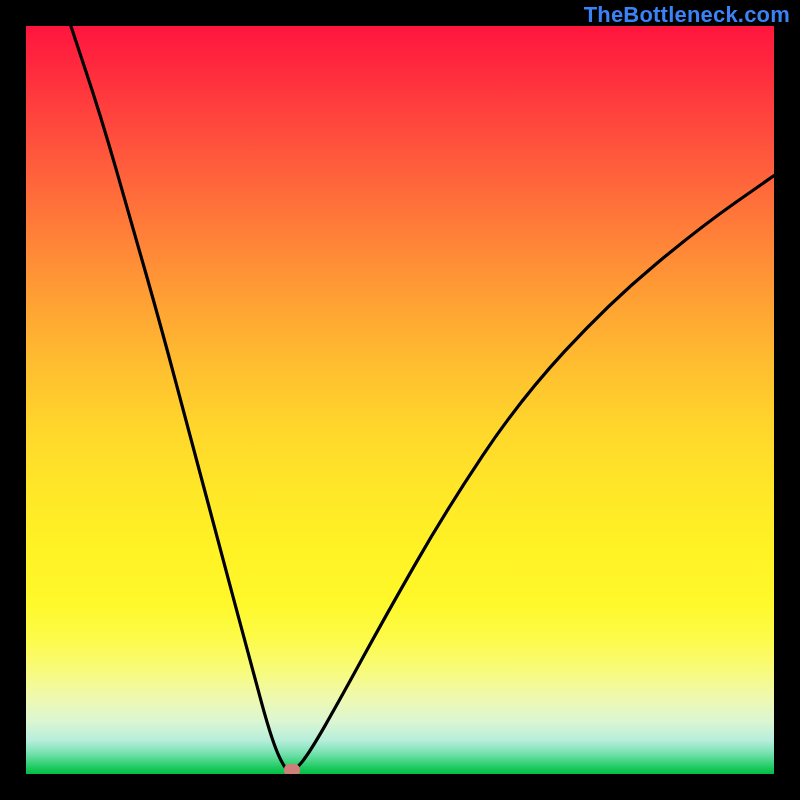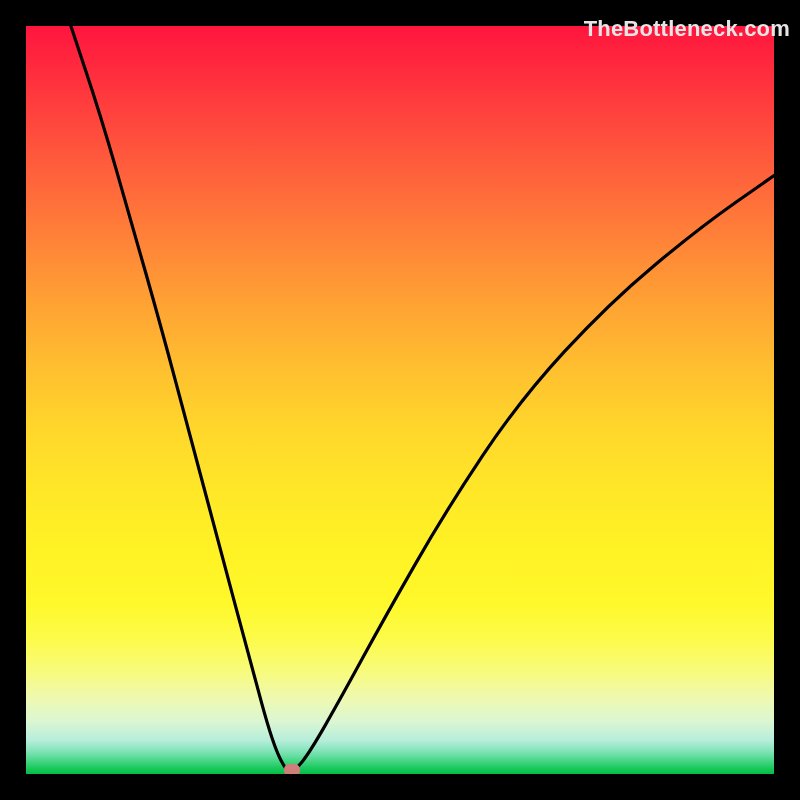--- a/index.html
+++ b/index.html
@@ -49,26 +49,26 @@
       #dbf6d2 93%,
       #b6eedb 95.5%,
       #7fe3b7 97%,
       #49d787 98.2%,
       #1ac95e 99.2%,
       #04bd42 100%
     );
   }
   .watermark {
     position: absolute;
-    top: 16px;
+    top: 2px;
     right: 10px;
     font-family: Arial, Helvetica, sans-serif;
     font-size: 22px;
     font-weight: 600;
-    color: #e5e5e5;
+    color: #3b82f6;
     letter-spacing: 0.2px;
     text-align: right;
   }
   svg.curve {
     position: absolute;
     inset: 0;
   }
   .marker {
     position: absolute;
     width: 16px;

